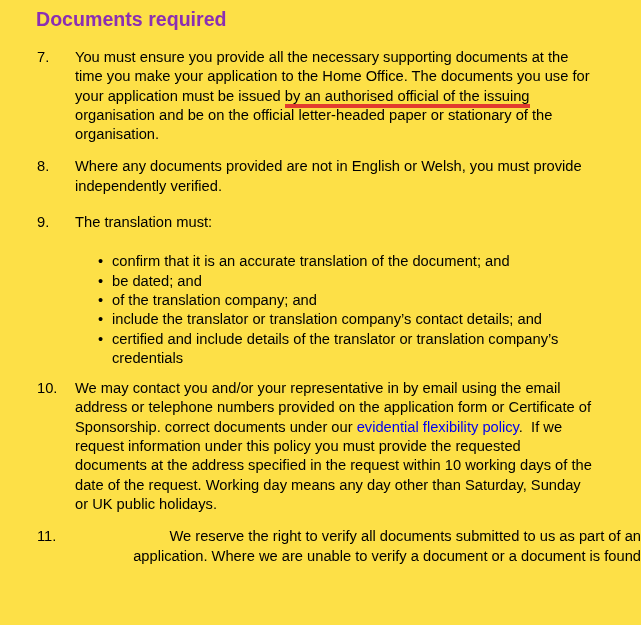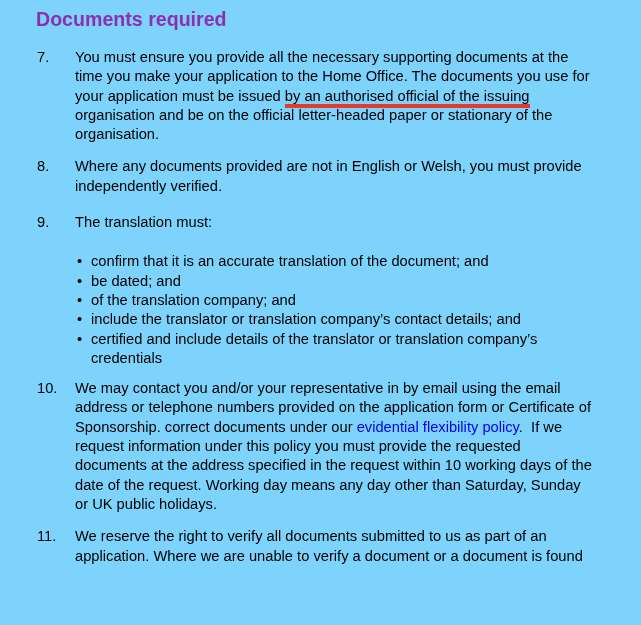--- a/index.html
+++ b/index.html
@@ -7,21 +7,21 @@
     padding: 0;
     background: #ffffff;
   }
   .page {
     position: relative;
     width: 641px;
     height: 625px;
     box-sizing: border-box;
     padding-top: 8px;
     overflow: hidden;
-    background: #7dd3fc;
+    background: #fde047;
     font-family: "Liberation Sans", "DejaVu Sans", sans-serif;
     font-size: 14.7px;
     line-height: 19.3px;
     color: #000000;
   }
   h1.doc-heading {
     margin: 0 0 17px 36px;
     font-size: 19.6px;
     line-height: 23px;
     font-weight: bold;
@@ -35,28 +35,28 @@
     position: absolute;
     left: 37px;
     top: 0;
     white-space: pre;
   }
   .line { white-space: pre; }
   .p7  { margin-bottom: 13px; }
   .p8  { margin-bottom: 17px; }
   .p9  { margin-bottom: 20px; }
   .p10 { margin-bottom: 13px; }
-  .p11 { margin-bottom: 0; }
+  .p11 { margin-bottom: 0; text-align: right; }
   .redline {
     border-bottom: 4px solid #E23B2E;
   }
   ul.bullets {
     list-style: none;
     margin: 0 0 11px 0;
-    padding: 0 0 0 76px;
+    padding: 0 0 0 97px;
   }
   ul.bullets li {
     position: relative;
     padding-left: 15px;
   }
   ul.bullets li::before {
     content: "\2022";
     position: absolute;
     left: 1px;
     top: 0;

